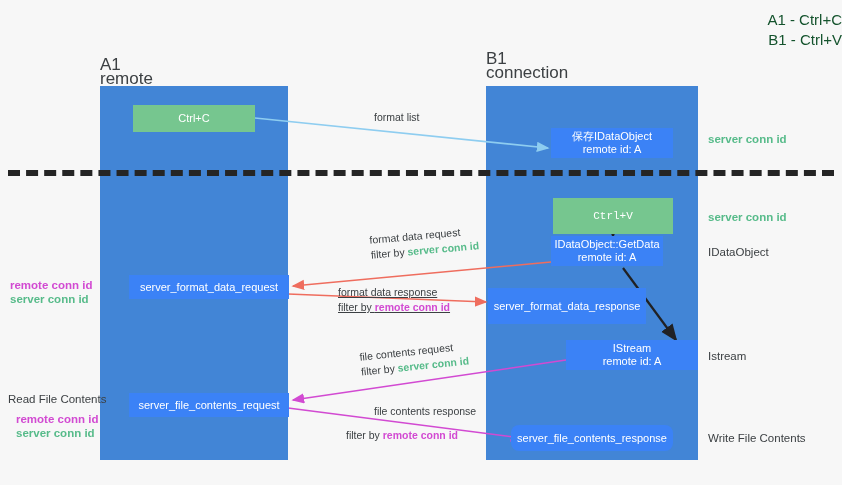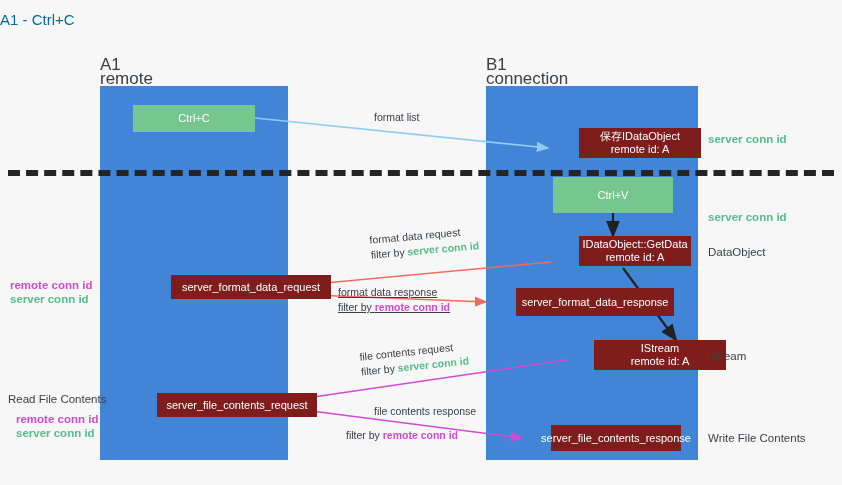--- a/index.html
+++ b/index.html
@@ -6,21 +6,21 @@
   body{
     width:842px;height:485px;position:relative;overflow:hidden;
     font-family:"Liberation Sans","DejaVu Sans",sans-serif;
     color:#3c4043;
   }
   #stage{position:absolute;inset:0;}
 
   
   .title{
     position:absolute;left:0;right:0;top:10px;
-    text-align:left;font-size:15px;line-height:20px;color:#0369a1;
+    text-align:right;font-size:15px;line-height:20px;color:#14532d;
   }
 
   
   .lane-head{
     position:absolute;text-align:left;font-size:17px;line-height:14px;color:#3c4043;
   }
   .lane-head .l2{display:block;}
 
   
   .lane{position:absolute;background:#4285d6;}
@@ -29,21 +29,21 @@
 
   
   .box{
     position:absolute;box-sizing:border-box;
     display:flex;flex-direction:column;align-items:center;justify-content:center;
     color:#ffffff;font-size:11px;line-height:13px;text-align:center;
     padding:12px 4px;
   }
   .box .l2{display:block;}
   .green{background:#76c68f;}
-  .orange{background:#7f1d1d;margin-left:28px;}
+  .orange{background:#3b82f6;}
 
   
   .note{position:absolute;font-size:11.5px;line-height:14px;white-space:nowrap;}
   .note.dark{color:#3c4043;}
   .green-t{color:#57bb8a;font-weight:bold;}
   .magenta-t{color:#d24ad2;font-weight:bold;}
 
   
   .edge-label{
     position:absolute;font-size:10.5px;line-height:15px;white-space:nowrap;color:#3c4043;
@@ -58,27 +58,28 @@
     border-top:6px dashed #252525;
   }
 </style>
 </head>
 <body>
 
 <div id="stage">
 
   <div class="title">
     <div>A1 - Ctrl+C</div>
+    <div>B1 - Ctrl+V</div>
   </div>
 
   <div class="lane-head" style="left:100px;top:58px;width:188px;">
     <span>A1</span>
     <span class="l2">remote</span>
   </div>
-  <div class="lane-head" style="left:486px;top:58px;width:212px;">
+  <div class="lane-head" style="left:486px;top:52px;width:212px;">
     <span>B1</span>
     <span class="l2">connection</span>
   </div>
 
   <div class="lane" id="lane-a"></div>
   <div class="lane" id="lane-b"></div>
 
   <svg class="wires">
     <defs>
       <marker id="ah-blue" markerWidth="9" markerHeight="9" refX="7" refY="3.2" orient="auto">
@@ -112,55 +113,55 @@
 
   <div class="box green" style="left:133px;top:105px;width:122px;height:27px;">
     <span>Ctrl+C</span>
   </div>
 
   <div class="box orange" style="left:551px;top:128px;width:122px;height:30px;">
     <span>保存IDataObject</span>
     <span class="l2">remote id: A</span>
   </div>
 
-  <div class="box green" style="left:553px;top:177px;width:120px;height:36px;">
+  <div class="box green" style="left:553px;top:198px;width:120px;height:36px;font-family:Liberation Mono, monospace;">
     <span>Ctrl+V</span>
   </div>
 
   <div class="box orange" style="left:551px;top:236px;width:112px;height:30px;">
     <span>IDataObject::GetData</span>
     <span class="l2">remote id: A</span>
   </div>
 
-  <div class="box orange" style="left:143px;top:275px;width:160px;height:24px;">
+  <div class="box orange" style="left:129px;top:275px;width:160px;height:24px;">
     <span>server_format_data_request</span>
   </div>
 
-  <div class="box orange" style="left:488px;top:288px;width:158px;height:28px;">
+  <div class="box orange" style="left:488px;top:288px;width:158px;height:36px;">
     <span>server_format_data_response</span>
   </div>
 
   <div class="box orange" style="left:566px;top:340px;width:132px;height:30px;">
     <span>IStream</span>
     <span class="l2">remote id: A</span>
   </div>
 
   <div class="box orange" style="left:129px;top:393px;width:160px;height:24px;">
     <span>server_file_contents_request</span>
   </div>
 
-  <div class="box orange" style="left:523px;top:425px;width:130px;height:26px;">
+  <div class="box orange" style="left:511px;top:425px;width:162px;height:26px;border-radius:8px;">
     <span>server_file_contents_response</span>
   </div>
 
   <div class="divider"></div>
 
   <div class="note green-t" style="left:708px;top:132px;">server conn id</div>
   <div class="note green-t" style="left:708px;top:210px;">server conn id</div>
-  <div class="note dark" style="left:708px;top:245px;">DataObject</div>
+  <div class="note dark" style="left:708px;top:245px;">IDataObject</div>
   <div class="note dark" style="left:708px;top:349px;">Istream</div>
   <div class="note dark" style="left:708px;top:431px;">Write File Contents</div>
 
   <div class="note magenta-t" style="left:10px;top:278px;">remote conn id</div>
   <div class="note green-t" style="left:10px;top:292px;">server conn id</div>
 
   <div class="note dark" style="left:8px;top:392px;">Read File Contents</div>
   <div class="note magenta-t" style="left:16px;top:412px;">remote conn id</div>
   <div class="note green-t" style="left:16px;top:426px;">server conn id</div>
 

